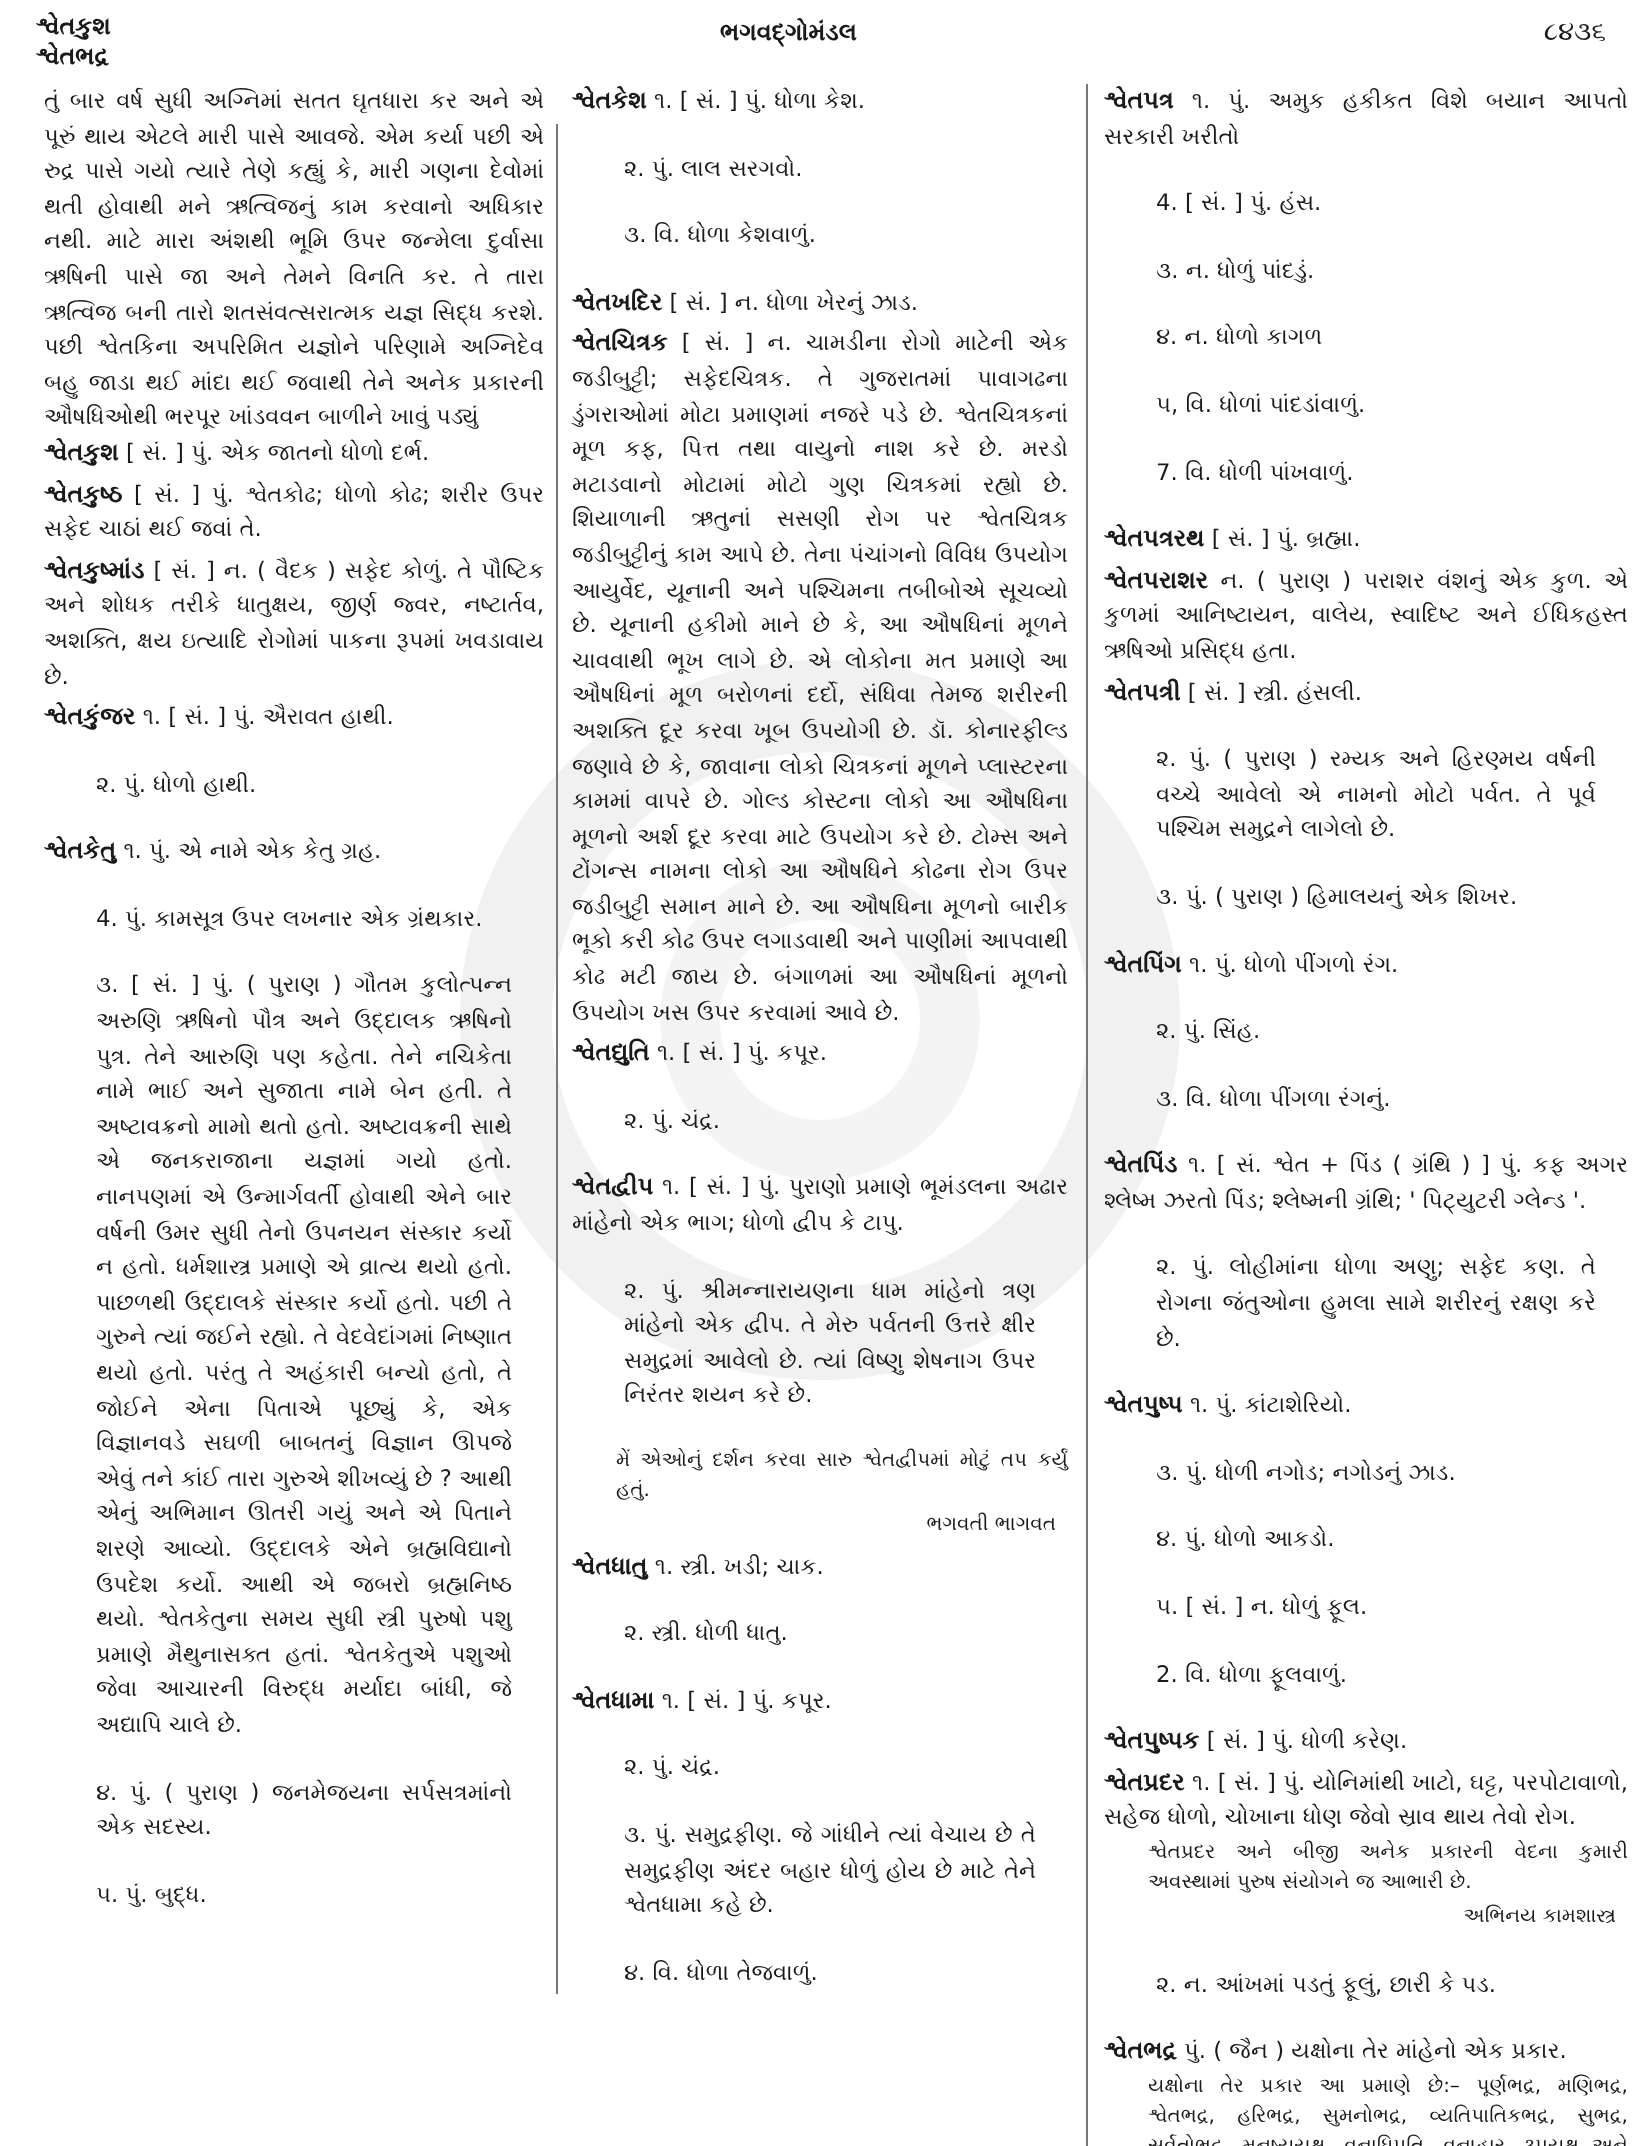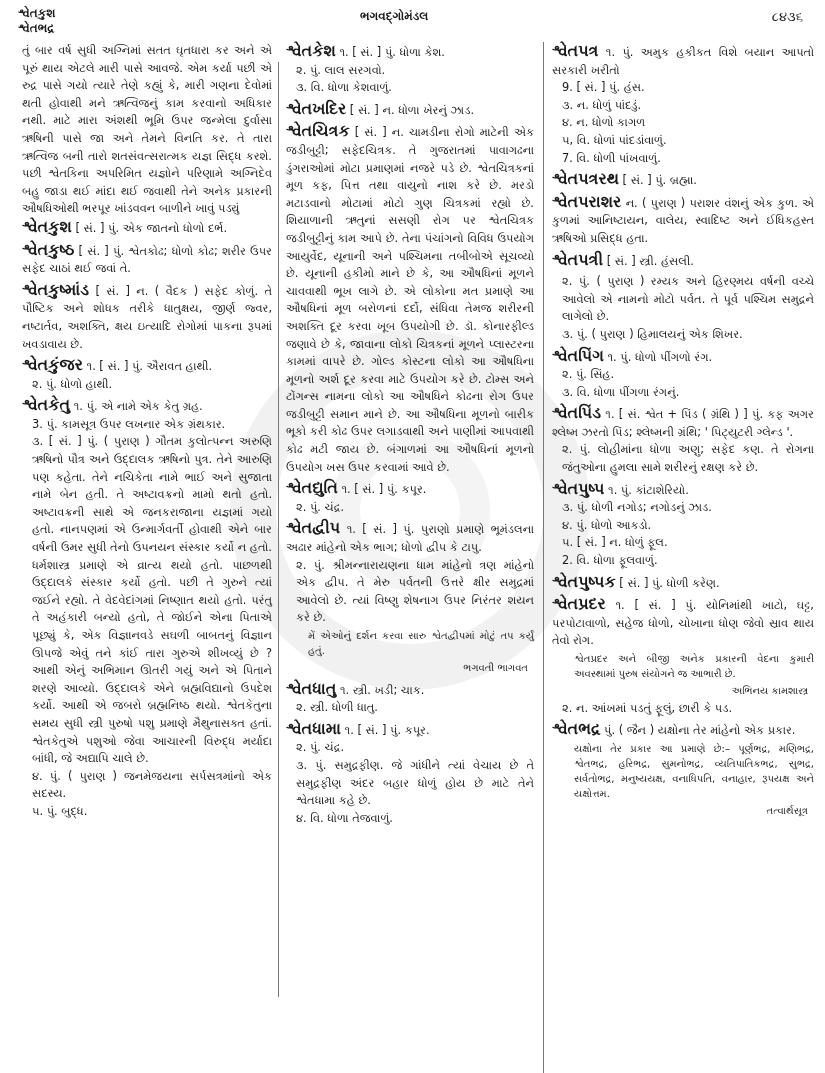--- a/index.html
+++ b/index.html
@@ -25,23 +25,23 @@
   .page-num { position: absolute; right: 22px; top: 9px; font-size: 13px; text-align: right; }
   .cols { position: absolute; top: 42px; left: 0; width: 676px; height: 1031px; z-index: 1; }
   .col { position: absolute; top: 0; bottom: 0; font-size: 11.4px; line-height: 17.6px; }
   .col1 { left: 22px; width: 250px; }
   .col2 { left: 286px; width: 248px; }
   .col3 { left: 552px; width: 262px; }
   .sep { position: absolute; top: 20px; width: 1px; background: #777; }
   .sep1 { left: 278px; height: 935px; }
   .sep2 { left: 543px; top: 0; height: 1031px; }
   .entry { margin-bottom: 3px; }
-  .hw { font-weight: bold; font-size: 16px; }
+  .hw { font-weight: bold; font-size: 12px; }
   .para { text-indent: 0; padding-left: 0; margin: 0; text-align: justify; }
-  .sub { padding-left: 10px; margin: 0; text-align: justify; }
+  .sub { padding-left: 10px; margin: 16px; text-align: justify; }
   .quote { padding-left: 22px; font-size: 10px; line-height: 15px; margin: 1px 0; text-align: justify; }
   .src { text-align: right; font-size: 10px; padding-right: 6px; }
 </style>
 </head>
 <body>
 
 <div class="watermark"></div>
 <div class="watermark2"></div>
 
 <div class="header">
@@ -64,21 +64,21 @@
       </div>
       <div class="entry">
         <p class="para"><span class="hw">શ્વેતકુષ્માંડ</span> <span>[ સં. ] ન. ( વૈદક ) સફેદ કોળું. તે પૌષ્ટિક અને શોધક તરીકે ધાતુક્ષય, જીર્ણ જ્વર, નષ્ટાર્તવ, અશક્તિ, ક્ષય ઇત્યાદિ રોગોમાં પાકના રૂપમાં ખવડાવાય છે.</span></p>
       </div>
       <div class="entry">
         <p class="para"><span class="hw">શ્વેતકુંજર</span> <span>૧. [ સં. ] પું. ઐરાવત હાથી.</span></p>
         <p class="sub">૨. પું. ધોળો હાથી.</p>
       </div>
       <div class="entry">
         <p class="para"><span class="hw">શ્વેતકેતુ</span> <span>૧. પું. એ નામે એક કેતુ ગ્રહ.</span></p>
-        <p class="sub">3. પું. કામસૂત્ર ઉપર લખનાર એક ગ્રંથકાર.</p>
+        <p class="sub">4. પું. કામસૂત્ર ઉપર લખનાર એક ગ્રંથકાર.</p>
         <p class="sub">૩. [ સં. ] પું. ( પુરાણ ) ગૌતમ કુલોત્પન્ન અરુણિ ઋષિનો પૌત્ર અને ઉદ્દાલક ઋષિનો પુત્ર. તેને આરુણિ પણ કહેતા. તેને નચિકેતા નામે ભાઈ અને સુજાતા નામે બેન હતી. તે અષ્ટાવક્રનો મામો થતો હતો. અષ્ટાવક્રની સાથે એ જનકરાજાના યજ્ઞમાં ગયો હતો. નાનપણમાં એ ઉન્માર્ગવર્તી હોવાથી એને બાર વર્ષની ઉમર સુધી તેનો ઉપનયન સંસ્કાર કર્યો ન હતો. ધર્મશાસ્ત્ર પ્રમાણે એ વ્રાત્ય થયો હતો. પાછળથી ઉદ્દાલકે સંસ્કાર કર્યો હતો. પછી તે ગુરુને ત્યાં જઈને રહ્યો. તે વેદવેદાંગમાં નિષ્ણાત થયો હતો. પરંતુ તે અહંકારી બન્યો હતો, તે જોઈને એના પિતાએ પૂછ્યું કે, એક વિજ્ઞાનવડે સઘળી બાબતનું વિજ્ઞાન ઊપજે એવું તને કાંઈ તારા ગુરુએ શીખવ્યું છે ? આથી એનું અભિમાન ઊતરી ગયું અને એ પિતાને શરણે આવ્યો. ઉદ્દાલકે એને બ્રહ્મવિદ્યાનો ઉપદેશ કર્યો. આથી એ જબરો બ્રહ્મનિષ્ઠ થયો. શ્વેતકેતુના સમય સુધી સ્ત્રી પુરુષો પશુ પ્રમાણે મૈથુનાસક્ત હતાં. શ્વેતકેતુએ પશુઓ જેવા આચારની વિરુદ્ધ મર્યાદા બાંધી, જે અદ્યાપિ ચાલે છે.</p>
         <p class="sub">૪. પું. ( પુરાણ ) જનમેજયના સર્પસત્રમાંનો એક સદસ્ય.</p>
         <p class="sub">૫. પું. બુદ્ધ.</p>
       </div>
     </div>
   <div class="col col2" id="col-middle">
       <div class="entry">
         <p class="para"><span class="hw">શ્વેતકેશ</span> <span>૧. [ સં. ] પું. ધોળા કેશ.</span></p>
         <p class="sub">૨. પું. લાલ સરગવો.</p>
         <p class="sub">૩. વિ. ધોળા કેશવાળું.</p>
@@ -106,21 +106,21 @@
       <div class="entry">
         <p class="para"><span class="hw">શ્વેતધામા</span> <span>૧. [ સં. ] પું. કપૂર.</span></p>
         <p class="sub">૨. પું. ચંદ્ર.</p>
         <p class="sub">૩. પું. સમુદ્રફીણ. જે ગાંધીને ત્યાં વેચાય છે તે સમુદ્રફીણ અંદર બહાર ધોળું હોય છે માટે તેને શ્વેતધામા કહે છે.</p>
         <p class="sub">૪. વિ. ધોળા તેજવાળું.</p>
       </div>
     </div>
   <div class="col col3" id="col-right">
       <div class="entry">
         <p class="para"><span class="hw">શ્વેતપત્ર</span> <span>૧. પું. અમુક હકીકત વિશે બયાન આપતો સરકારી ખરીતો</span></p>
-        <p class="sub">9. [ સં. ] પું. હંસ.</p>
+        <p class="sub">4. [ સં. ] પું. હંસ.</p>
         <p class="sub">૩. ન. ધોળું પાંદડું.</p>
         <p class="sub">૪. ન. ધોળો કાગળ</p>
         <p class="sub">૫, વિ. ધોળાં પાંદડાંવાળું.</p>
         <p class="sub">7. વિ. ધોળી પાંખવાળું.</p>
       </div>
       <div class="entry">
         <p class="para"><span class="hw">શ્વેતપત્રરથ</span> <span>[ સં. ] પું. બ્રહ્મા.</span></p>
       </div>
       <div class="entry">
         <p class="para"><span class="hw">શ્વેતપરાશર</span> <span>ન. ( પુરાણ ) પરાશર વંશનું એક કુળ. એ કુળમાં આનિષ્ટાયન, વાલેય, સ્વાદિષ્ટ અને ઈધિકહસ્ત ઋષિઓ પ્રસિદ્ધ હતા.</span></p>

